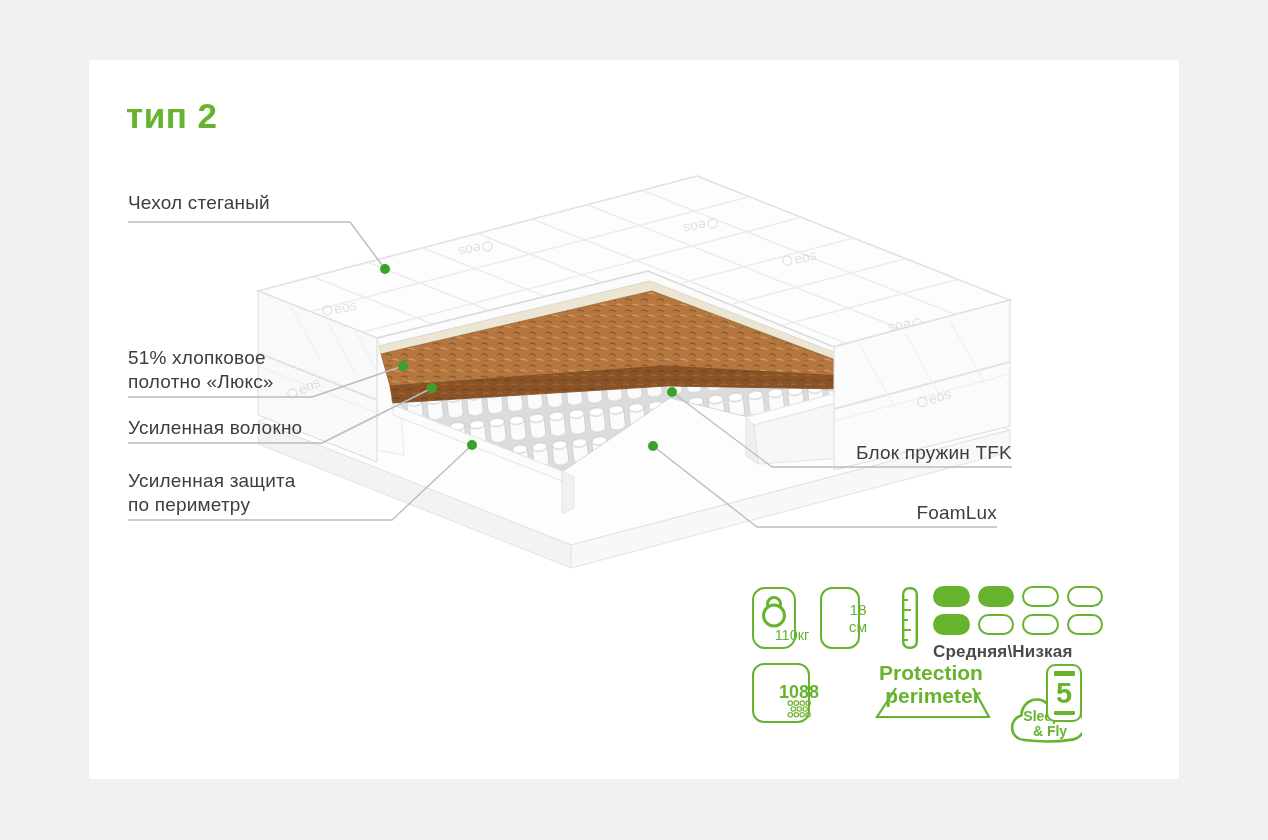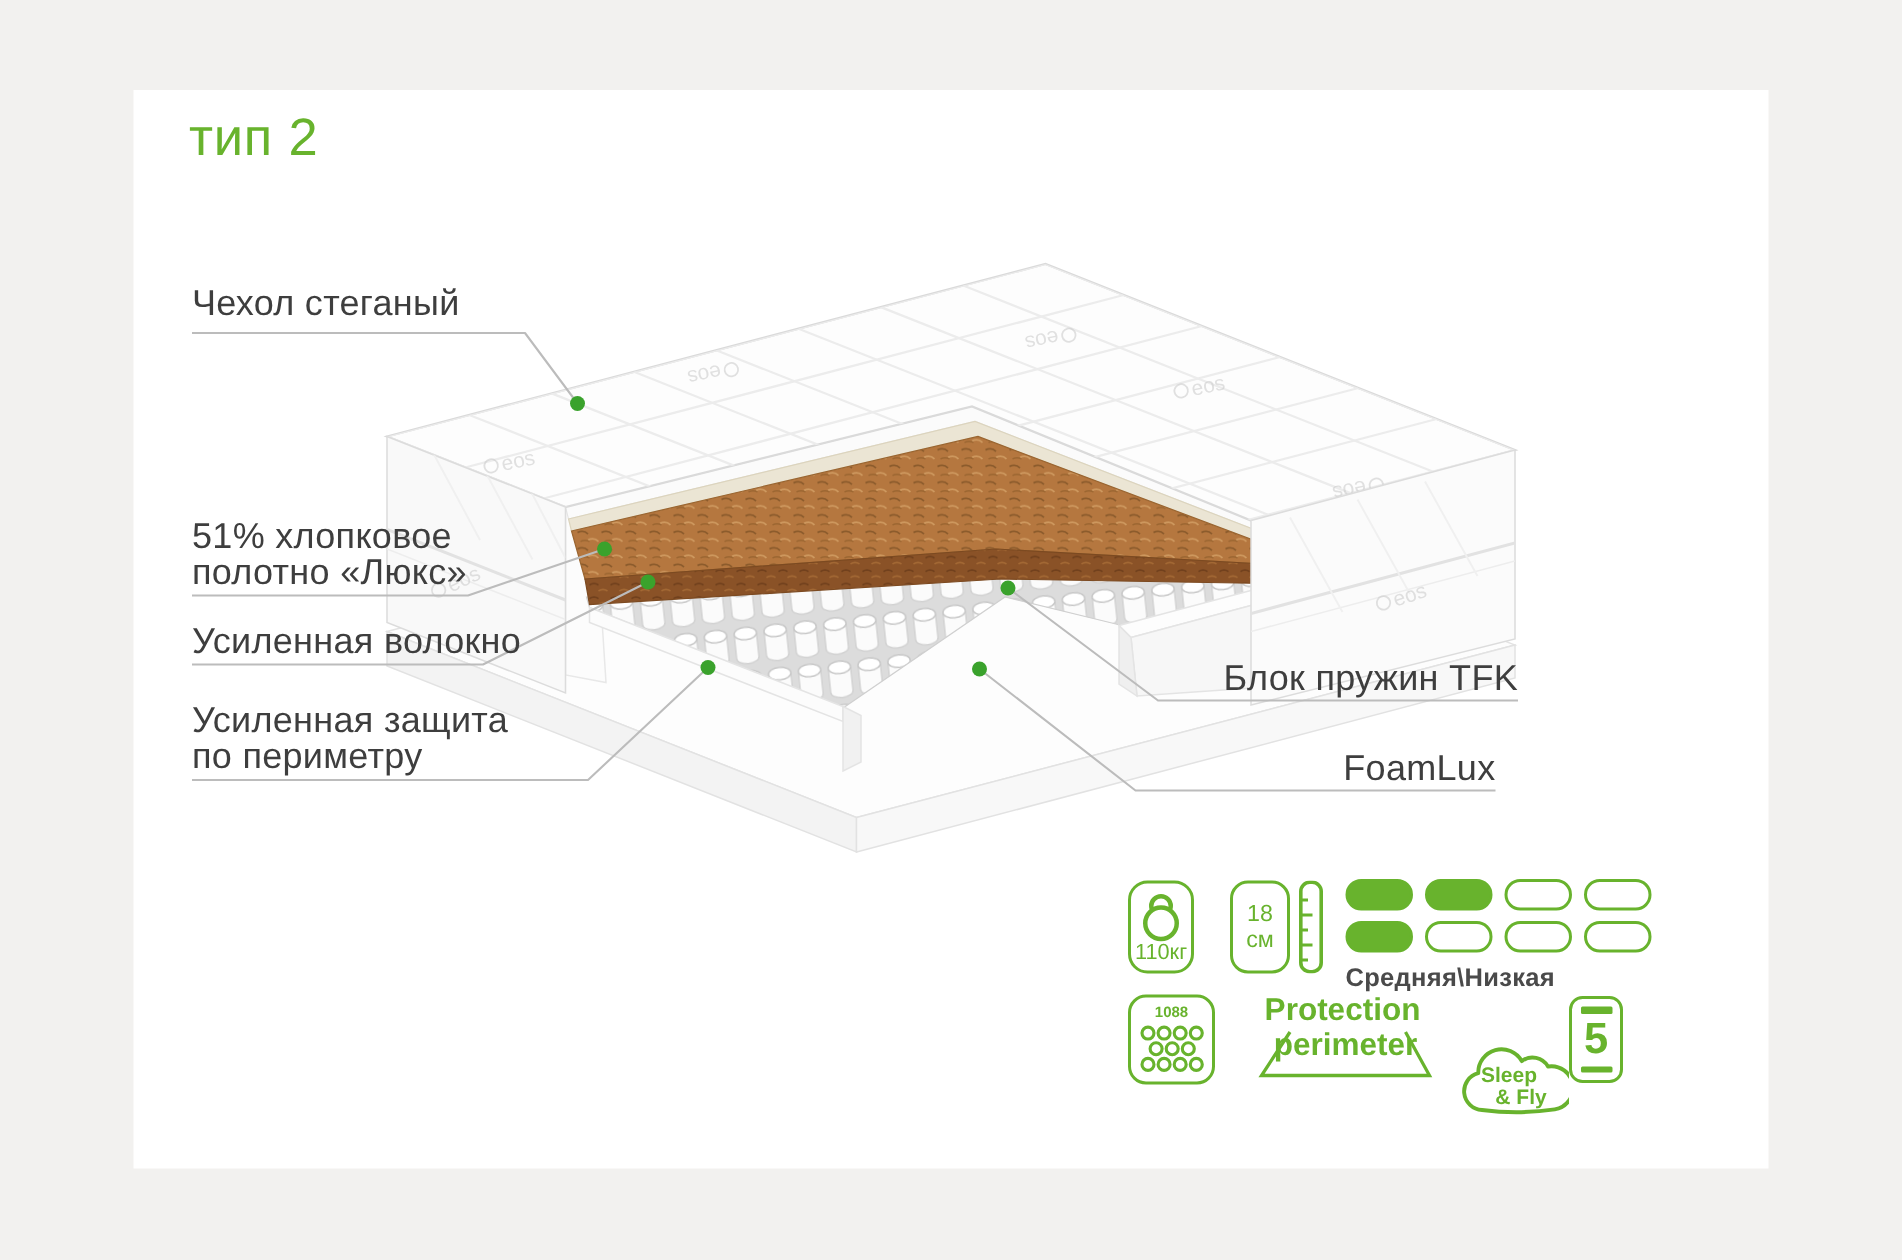--- a/index.html
+++ b/index.html
@@ -6,48 +6,48 @@
   body{
     width:1268px;height:840px;position:relative;overflow:hidden;
     background:var(--bg,#f2f1ef);
     font-family:"Liberation Sans", sans-serif;
   }
   .content{
     position:absolute;left:89px;top:60px;width:1090px;height:719px;
     background:var(--content,#ffffff);
   }
   .page-title{
-    position:absolute;left:126px;top:72px;
-    font-size:35px;font-weight:400;color:var(--accent,#68b32d);
+    position:absolute;left:126px;top:96px;
+    font-size:35px;font-weight:700;color:var(--accent,#68b32d);
     letter-spacing:.5px;
   }
   .scene{position:absolute;left:0;top:0;width:1268px;height:840px;}
   .callout{
-    position:absolute;font-size:24px;line-height:24px;color:var(--label,#3e3e3e);
+    position:absolute;font-size:19px;line-height:24px;color:var(--label,#3e3e3e);
     white-space:pre-line;letter-spacing:.2px;
   }
   .callout.right{text-align:right;}
   
-  .badge{position:absolute;box-sizing:border-box;}
+  .badge{position:absolute;box-sizing:border-box;padding-left:36px;}
   .rounded{
     border:2.5px solid var(--accent,#68b32d);border-radius:13px;background:#fff;
   }
   .b-weight{left:752px;top:587px;width:44px;height:62px;display:flex;flex-direction:column;align-items:center;justify-content:flex-end;padding-bottom:4px;}
   .b-weight .wlabel{font-size:14.5px;color:var(--accent);line-height:15px;}
   .b-weight svg{position:absolute;top:5px;left:50%;transform:translateX(-50%);}
   .b-height{left:820px;top:587px;width:40px;height:62px;border-radius:12px;display:flex;flex-direction:column;align-items:center;justify-content:center;}
   .b-height div{font-size:15.5px;color:var(--accent);line-height:17px;}
   .b-ruler{left:866px;top:587px;width:16px;height:62px;}
   .b-firm{left:897px;top:586px;width:206px;}
   .pill-row{display:flex;gap:8px;margin-bottom:7px;}
   .pill{width:45px;height:21px;border-radius:10.5px;border:2.5px solid var(--accent);box-sizing:border-box;background:#fff;}
   .pill.filled{background:var(--accent);}
   .firm-label{font-size:17px;color:#4a4a4a;margin-top:3px;letter-spacing:.2px;font-weight:bold;}
   .b-count{left:752px;top:663px;width:58px;height:60px;border-radius:12px;display:flex;flex-direction:column;align-items:center;}
-  .b-count .cnum{font-size:10px;font-weight:700;color:var(--accent);margin-top:3px;line-height:15px;}
+  .b-count .cnum{font-size:18px;font-weight:700;color:var(--accent);margin-top:20px;line-height:15px;}
   .b-prot{left:824px;top:662px;width:142px;height:60px;}
   .b-cloud{left:968px;top:688px;width:78px;height:64px;}
   .b-five{left:1046px;top:664px;width:36px;height:58px;border-radius:9px;border:2.5px solid var(--accent);background:#fff;display:flex;flex-direction:column;align-items:center;justify-content:space-between;padding:5px 0;box-sizing:border-box;}
   .b-five .bar{width:21px;height:4.5px;background:var(--accent);border-radius:1px;}
   .b-five .five{font-size:29px;font-weight:700;color:var(--accent);line-height:26px;}
   svg text{font-family:"Liberation Sans",sans-serif;}
 </style>
 </head>
 <body style="--accent: #68b32d; --dot: #3aa22c; --line: #bcbcbc; --label: #3e3e3e; --bg: #f2f1ef; --content: #ffffff;">
 

